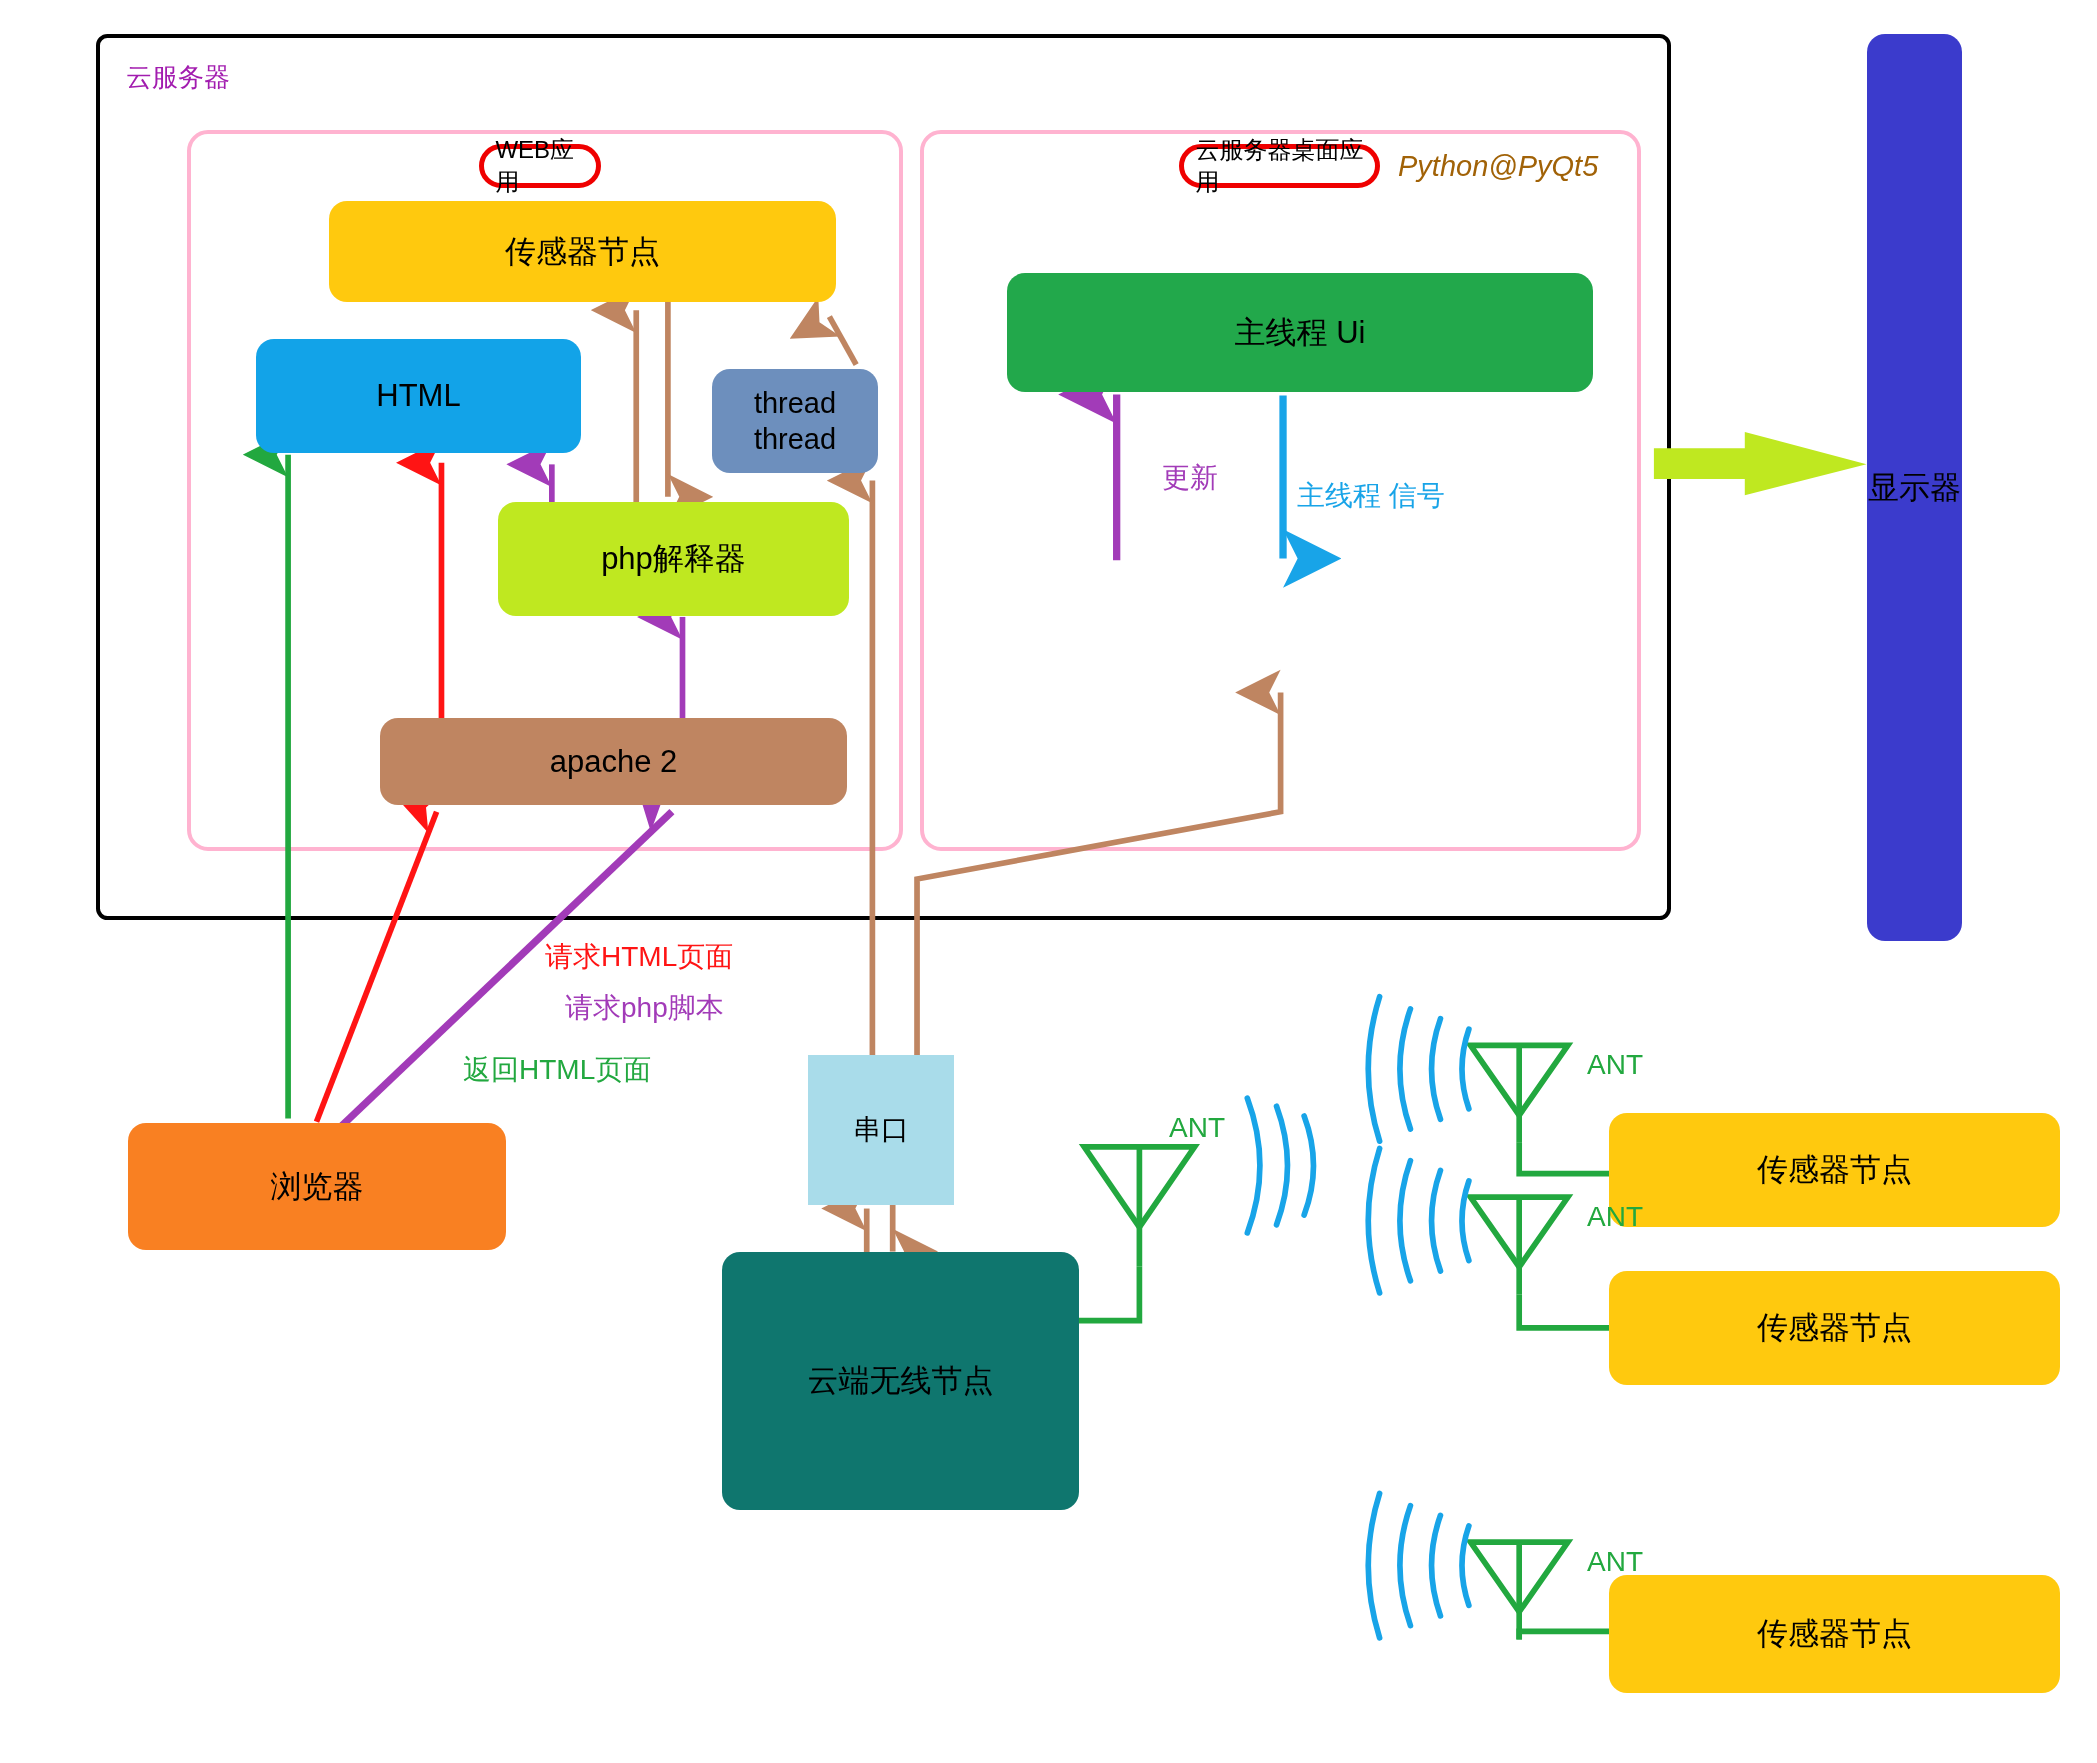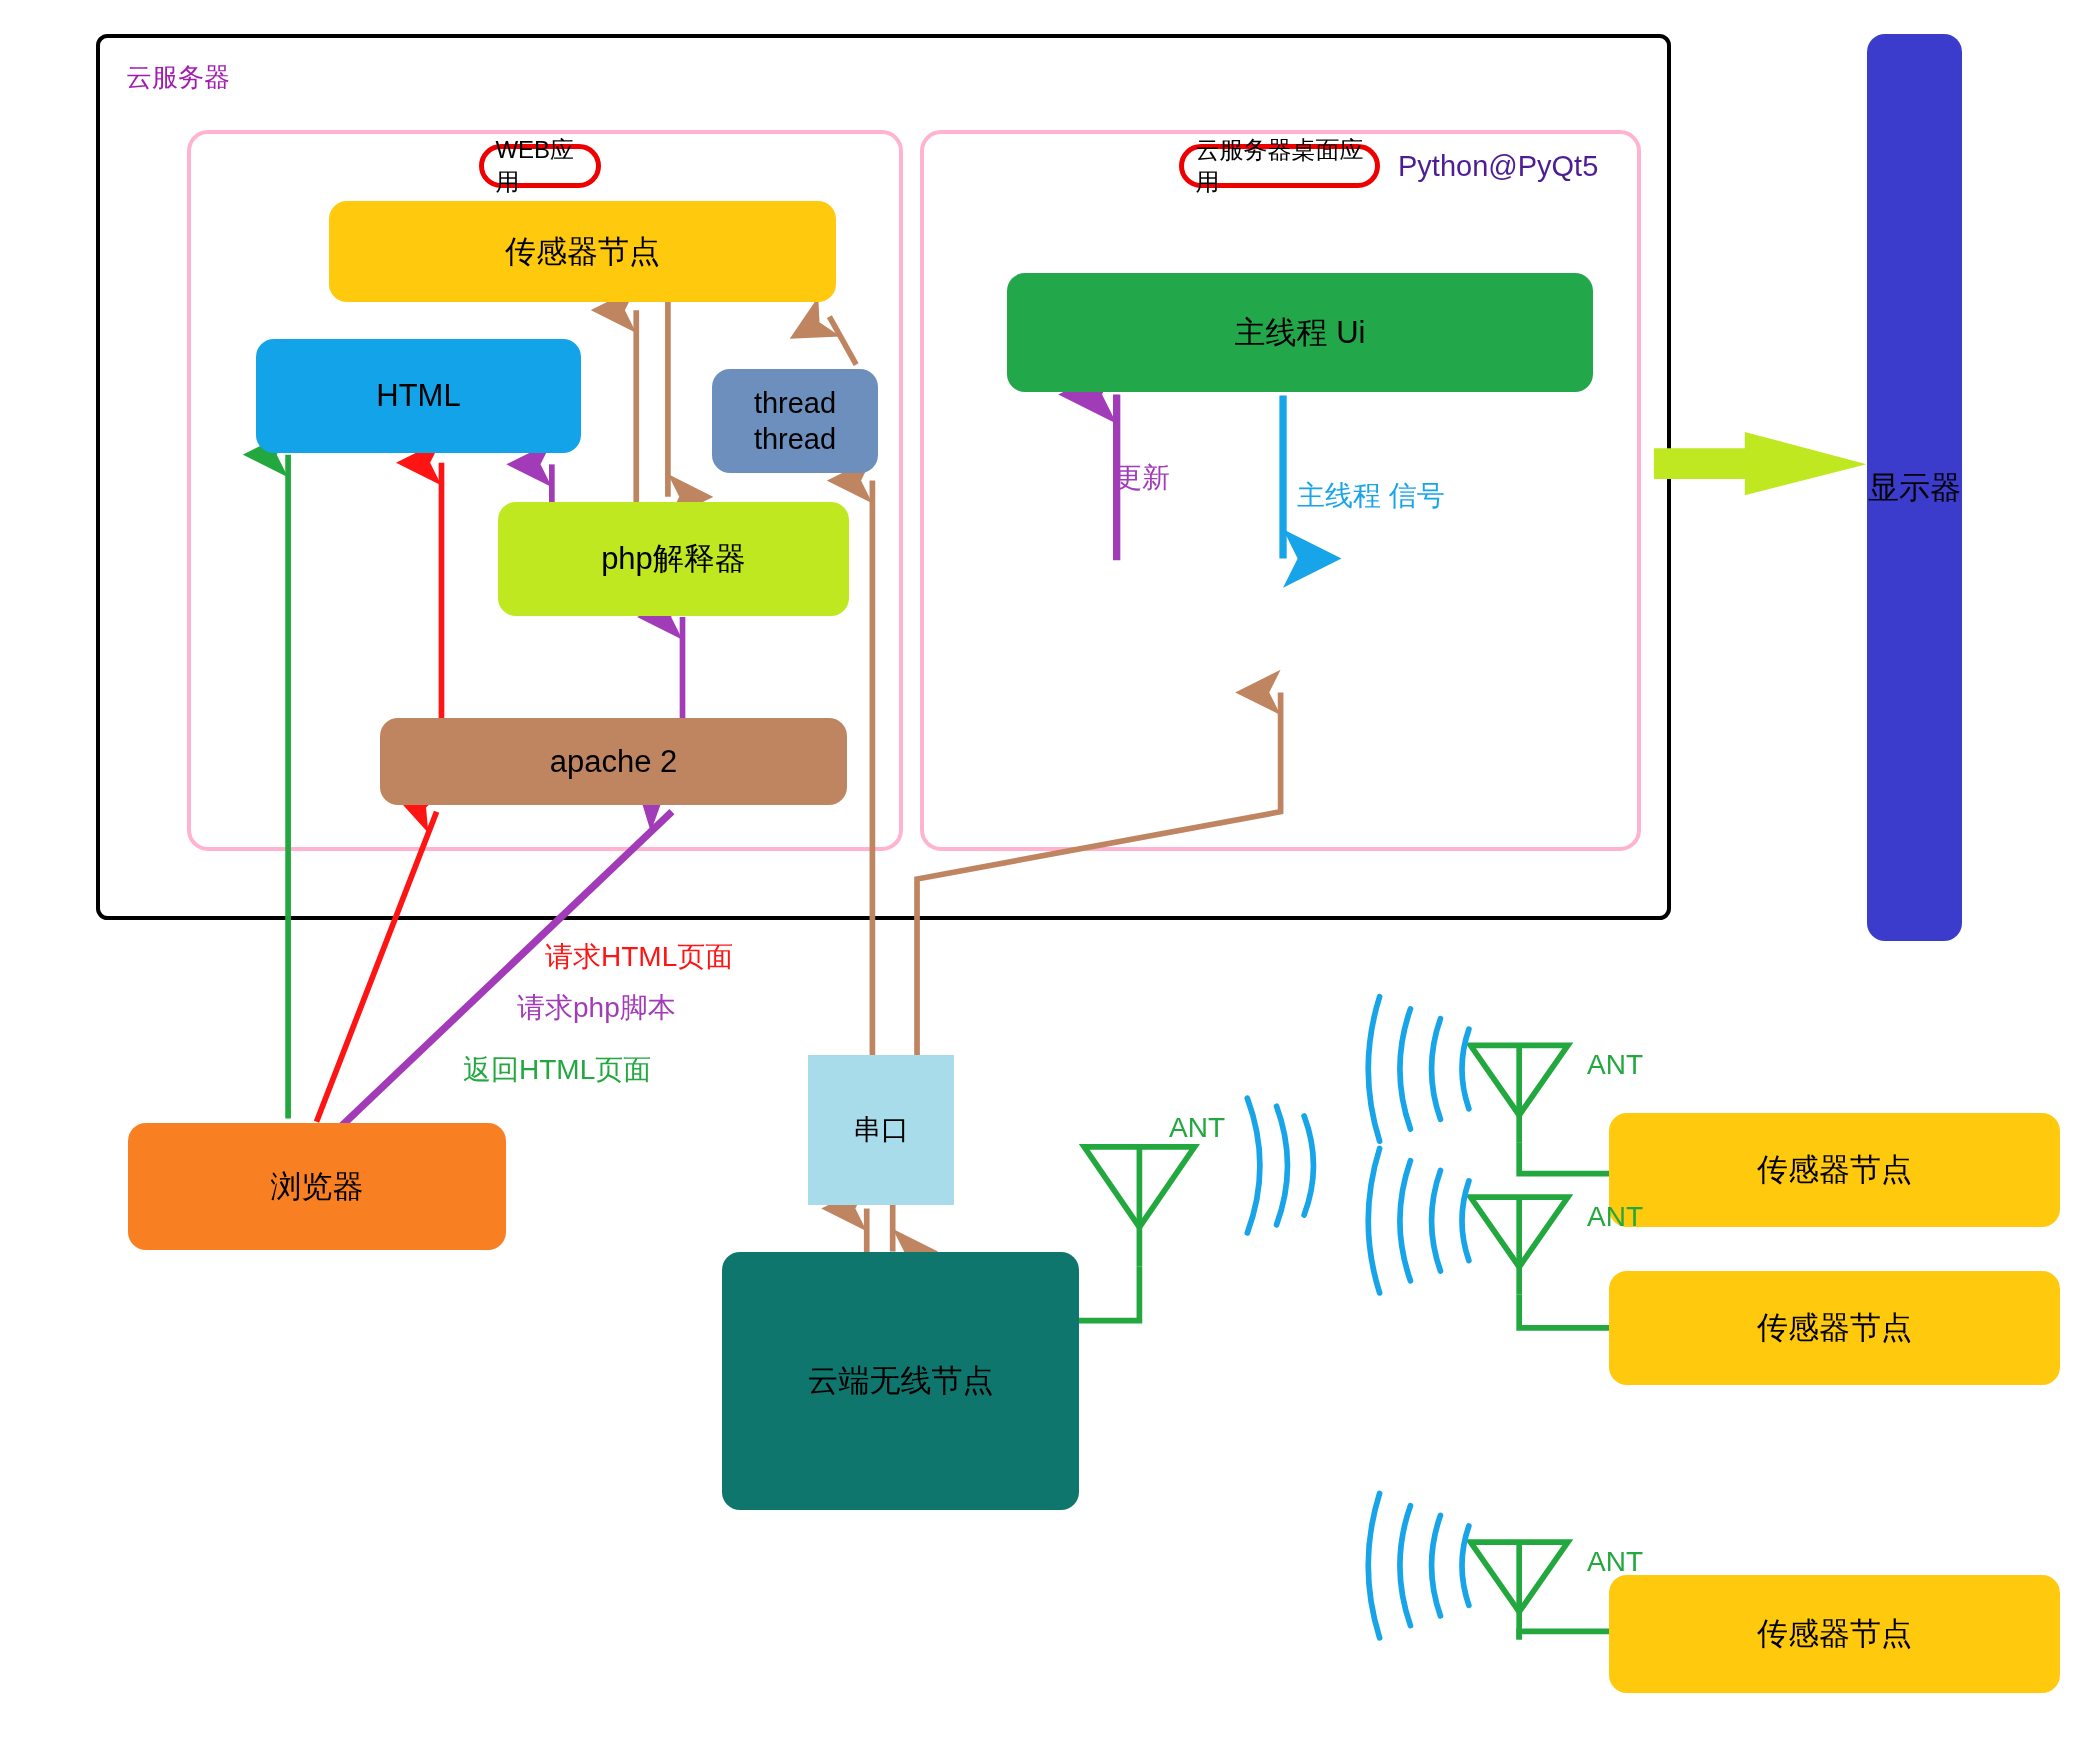--- a/index.html
+++ b/index.html
@@ -12,25 +12,25 @@
   .rounded{border-radius:18px;}
 
   .server-frame{position:absolute;border:4.9px solid #000;background:transparent;box-sizing:border-box;border-radius:11.4px;}
   .pink-frame{position:absolute;border:4.9px solid #ffb3d0;background:transparent;box-sizing:border-box;border-radius:21px;}
 
   .frame-caption{position:absolute;font-size:26px;color:#a21caf;}
 
   .tag{position:absolute;display:flex;align-items:center;justify-content:center;
        border:5.7px solid #ef0000;border-radius:23px;background:#fff;color:#000;
        font-size:24px;box-sizing:border-box;padding:0 11.4px;}
-  .redtext{position:absolute;color:#4c1d95;font-size:29px;}
+  .redtext{position:absolute;color:#a16207;font-size:29px;font-style:italic;}
 
   .lbl{position:absolute;font-size:28px;white-space:nowrap;}
   .lbl-red{color:#ff1414;}
-  .lbl-purple{color:#a23bb8;}
+  .lbl-purple{color:#a23bb8;margin-left:48px;}
   .lbl-green{color:#22a83f;}
   .lbl-blue{color:#18a4e8;}
   .lbl-ant{color:#22a83f;font-size:28px;}
   .t34{font-size:28px;}
   .t36{font-size:29px;}
   .t38{font-size:31px;}
 </style>
 </head>
 <body>
 

